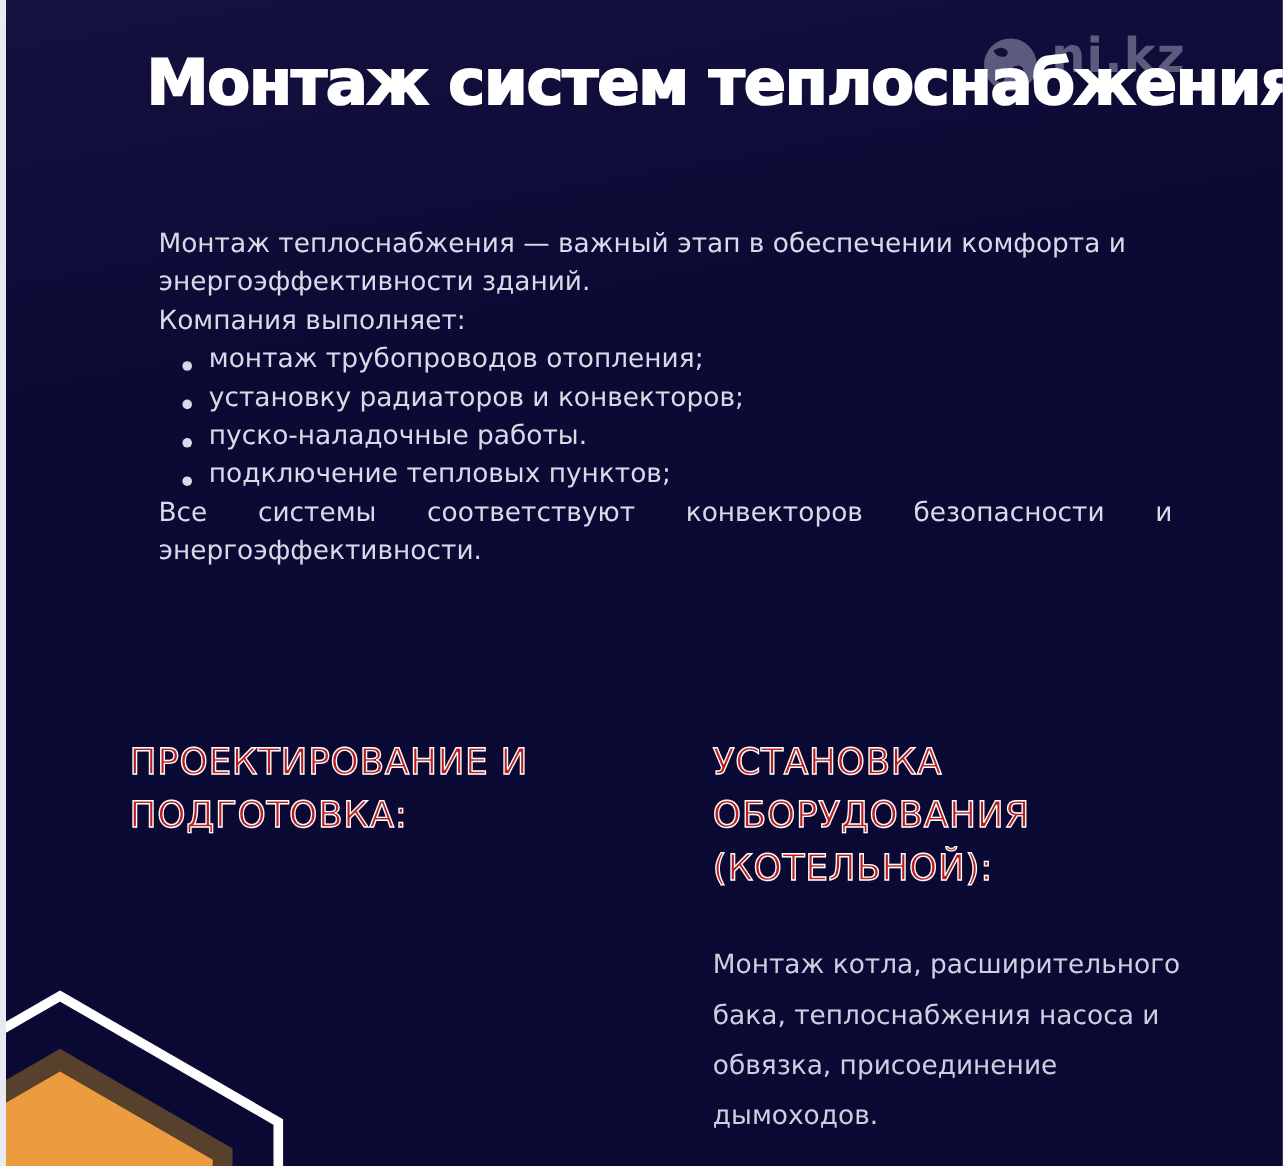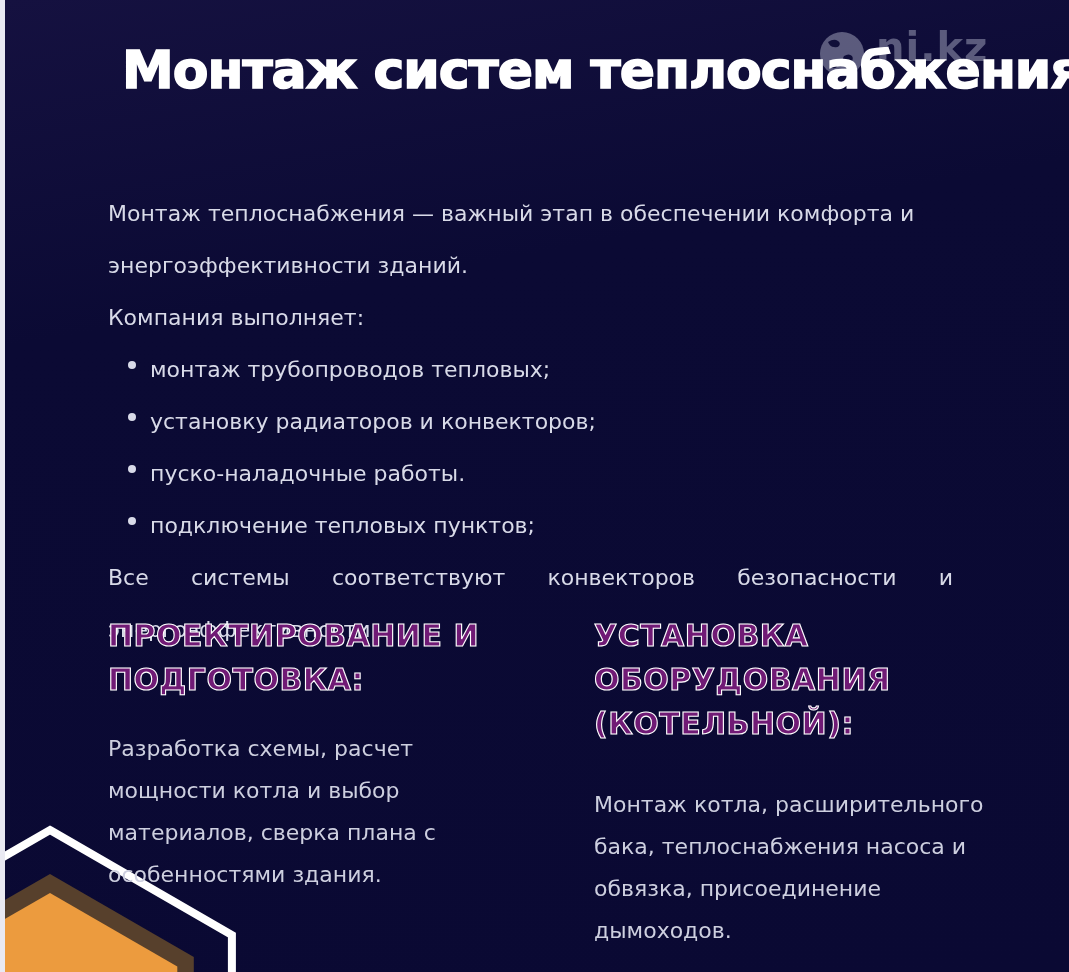--- a/index.html
+++ b/index.html
@@ -20,37 +20,37 @@
   }
   .globe{position:absolute;left:0;top:2px;}
   
   .page-title{
     position:absolute;left:122px;top:42px;z-index:2;margin:0;
     font-size:52px;line-height:56px;font-weight:800;color:#ffffff;
     white-space:nowrap;letter-spacing:-1px;
     -webkit-text-stroke:1.6px #ffffff;
   }
   
-  .intro{position:absolute;left:108px;top:188px;width:845px;z-index:3;
-    color:#d8dae8;font-size:22px;line-height:52px;}
+  .intro{position:absolute;left:132px;top:188px;width:845px;z-index:3;
+    color:#d8dae8;font-size:22px;line-height:32px;}
   .intro p{margin:0;}
   .pre{white-space:pre-line;}
   .justified{text-align:justify;}
   ul.bullet-list{list-style:none;margin:0;padding:0;}
   ul.bullet-list li{position:relative;padding-left:42px;}
   .bullet-dot{
     position:absolute;left:20px;top:17px;width:8px;height:8px;border-radius:50%;
     background:#d8dae8;
   }
   
   .col{position:absolute;top:614px;z-index:3;}
   .col-left{left:108px;width:378px;}
   .col-right{left:594px;width:420px;}
   .col-heading{
-    margin:0;color:#701a75;font-size:30px;line-height:44px;font-weight:700;
+    margin:0;color:#b91c1c;font-size:30px;line-height:44px;font-weight:400;
     letter-spacing:.5px;-webkit-text-stroke:1.1px #ffffff;white-space:pre-line;
   }
   .col-body{
     margin:0;color:#cdcfdf;font-size:22px;line-height:42px;white-space:pre-line;
   }
   .col-left .col-body{margin-top:26px;}
   .col-right .col-body{margin-top:38px;}
   
   .hex-decor{position:absolute;left:-40px;top:820px;z-index:1;}
 </style>
@@ -69,35 +69,31 @@
   <span class="watermark-text">ni.kz</span>
 </div>
 
 <h1 class="page-title">Монтаж систем теплоснабжения</h1>
 
 <div class="intro">
   <p class="pre">Монтаж теплоснабжения — важный этап в обеспечении комфорта и
 энергоэффективности зданий.</p>
   <p>Компания выполняет:</p>
   <ul class="bullet-list">
-    <li><span class="bullet-dot"></span><span>монтаж трубопроводов тепловых;</span></li>
+    <li><span class="bullet-dot"></span><span>монтаж трубопроводов отопления;</span></li>
     <li><span class="bullet-dot"></span><span>установку радиаторов и конвекторов;</span></li>
     <li><span class="bullet-dot"></span><span>пуско-наладочные работы.</span></li>
     <li><span class="bullet-dot"></span><span>подключение тепловых пунктов;</span></li>
   </ul>
   <p class="justified">Все системы соответствуют конвекторов безопасности и энергоэффективности.</p>
 </div>
 
 <div class="col col-left">
   <h2 class="col-heading">ПРОЕКТИРОВАНИЕ И
 ПОДГОТОВКА:</h2>
-  <p class="col-body">Разработка схемы, расчет
-мощности котла и выбор
-материалов, сверка плана с
-особенностями здания.</p>
 </div>
 
 <div class="col col-right">
   <h2 class="col-heading">УСТАНОВКА
 ОБОРУДОВАНИЯ
 (КОТЕЛЬНОЙ):</h2>
   <p class="col-body">Монтаж котла, расширительного
 бака, теплоснабжения насоса и
 обвязка, присоединение
 дымоходов.</p>

